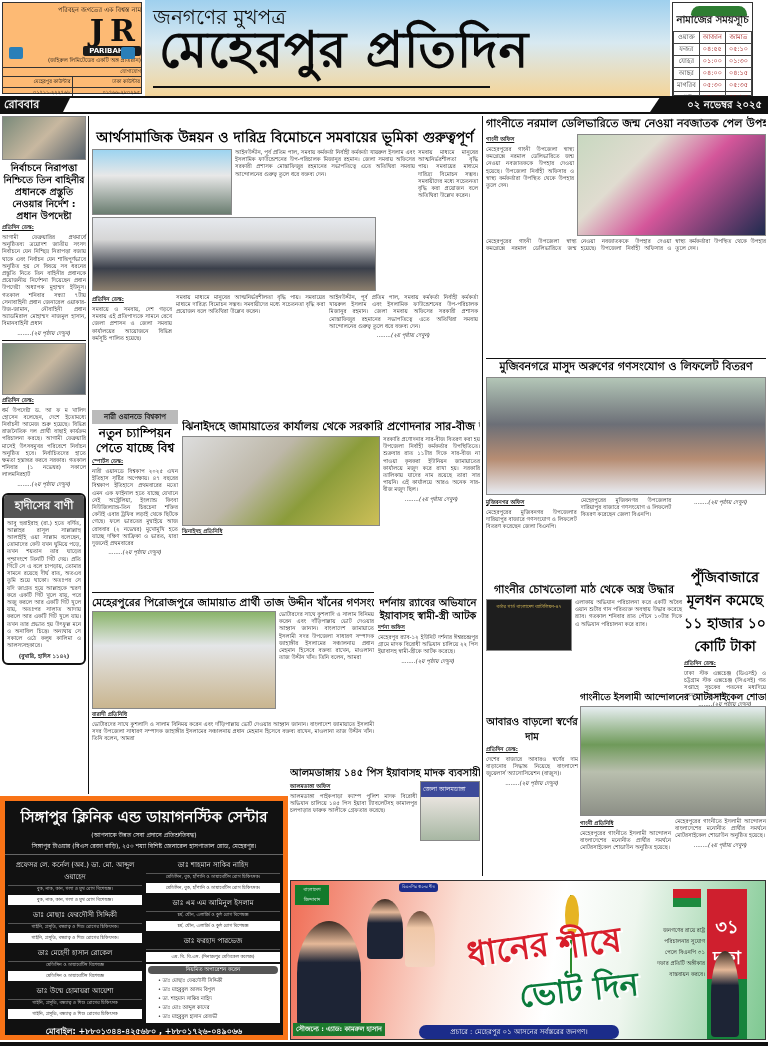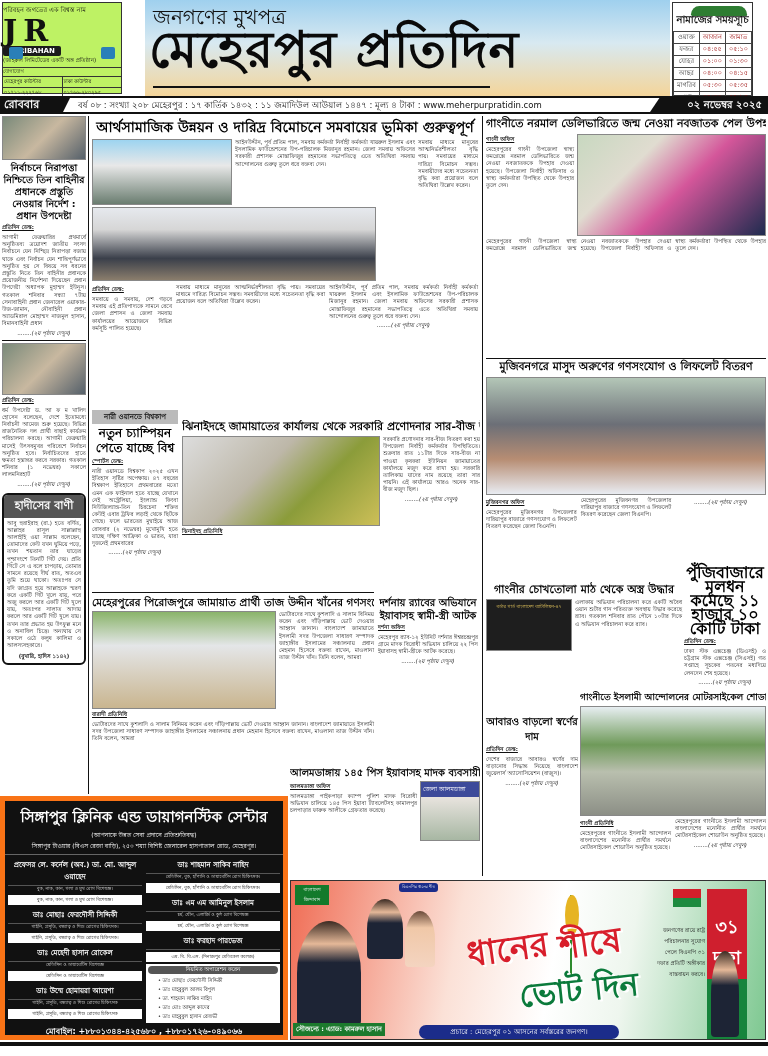--- a/index.html
+++ b/index.html
@@ -1,31 +1,31 @@
 <!DOCTYPE html>
 <html><head>
 <meta charset="utf-8">
 <style>
 *{box-sizing:border-box;margin:0;padding:0}
 body{width:768px;height:1056px;background:#fff;font-family:"DejaVu Sans",sans-serif;color:#111;overflow:hidden;position:relative}
 .abs{position:absolute}
 .masthead{left:0;top:0;width:768px;height:96px}
-.jr{left:2px;top:2px;width:120px;height:92px;border:1px solid #333;background:#bef264;font-size:6px;text-align:left}
+.jr{left:2px;top:2px;width:140px;height:92px;border:1px solid #333;background:#fdba74;font-size:6px;text-align:right}
 .jr .tag{padding-top:2px;font-size:6.5px}
 .jr .logo{font-family:"DejaVu Serif",serif;font-weight:bold;font-size:30px;letter-spacing:6px;line-height:30px;color:#111}
 .jr .brand{display:inline-block;background:#1b1b1b;color:#fff;font-size:7px;font-weight:bold;padding:1px 6px;border-radius:2px}
 .jr .sub{font-size:5.5px;margin-top:1px}
 .jr .contact{border-top:1px solid #333;font-size:5px;margin-top:2px}
 .jr .row{display:flex;border-top:1px solid #333}
 .jr .row div{flex:1;font-size:5px;padding:1px;border-right:1px solid #333}
 .jr .row div:last-child{border-right:none}
 .bus{position:absolute;top:44px;width:14px;height:12px;background:#2a7fb8;border-radius:2px}
 .banner{left:145px;top:0;width:525px;height:96px;background:linear-gradient(180deg,#9fd0ee 0%,#d8e9f1 45%,#f4d59a 100%)}
 .banner .slogan{position:absolute;left:8px;top:2px;font-size:20px;color:#111}
-.banner .title{position:absolute;left:4px;top:24px;font-size:50px;font-weight:bold;color:#0a0a0a;letter-spacing:1px;line-height:52px}
+.banner .title{position:absolute;left:14px;top:24px;font-size:50px;font-weight:bold;color:#0a0a0a;letter-spacing:1px;line-height:52px}
 .banner .en{position:absolute;right:10px;top:74px;font-size:15px;font-weight:bold;color:#111;font-family:"Liberation Sans",sans-serif}
 .banner .rule{position:absolute;left:8px;right:180px;top:86px;height:2px;background:#111}
 .prayer{left:672px;top:2px;width:81px;height:94px;border:1px solid #333;background:#fff}
 .prayer .hd{height:28px;display:flex;align-items:flex-end;justify-content:center;font-size:10px;font-weight:bold;padding-bottom:2px}
 .prayer .mosque{position:absolute;left:18px;top:3px;width:56px;height:10px;background:#2e7d32;border-radius:10px 10px 2px 2px}
 .prayer table{width:100%;border-collapse:collapse;font-size:6.5px}
 .prayer td{border:1px solid #444;text-align:center;height:10.4px;color:#900}
 .prayer td:first-child{color:#333}
 .datebar{left:0;top:96px;width:768px;height:18px;background:#fff;border-top:2px solid #111;border-bottom:2px solid #111}
 .datebar .day{position:absolute;left:0;top:0;width:70px;height:14px;background:#111;color:#fff;font-size:11px;font-weight:bold;line-height:14px;padding-left:4px;clip-path:polygon(0 0,100% 0,90% 100%,0 100%)}
@@ -38,21 +38,21 @@
 .more{font-size:5.5px;text-align:center;font-style:italic;margin-top:2px}
 .vline{background:#111;width:1px}
 .hline{background:#111;height:1px}
 .blackbox{background:#222;color:#fff;font-weight:bold;text-align:center}
 .clinic{left:0;top:796px;width:288px;height:244px;background:#111;color:#fff;border:5px solid #f97316}
 .clinic .t1{font-size:15px;font-weight:bold;text-align:center;margin-top:4px}
 .clinic .t2{font-size:6px;text-align:center}
 .clinic .t3{font-size:6px;text-align:center;border-bottom:1px solid #666;padding-bottom:2px}
 .clinic .grid{display:flex;gap:4px;padding:2px 3px}
 .clinic .c{flex:1}
-.clinic .doc{font-size:7px;font-weight:bold;text-align:center;padding:2px 0;border-bottom:1px solid #555}
+.clinic .doc{font-size:7px;font-weight:normal;text-align:center;padding:2px 0;border-bottom:1px solid #555}
 .clinic .dsub{font-size:4.5px;text-align:center;color:#ddd}
 .clinic .wbox{background:#fff;color:#111;font-size:4.5px;text-align:center;padding:2px;margin:2px 0;line-height:6px}
 .clinic .email{font-size:8px;text-align:center;font-weight:bold;margin-top:3px}
 .clinic .phone{font-size:8px;text-align:center;font-weight:bold}
 .ad{left:290px;top:880px;width:476px;height:160px;border:1px solid #333;background:linear-gradient(100deg,#f06d55 0%,#fbe1d7 35%,#ffffff 55%,#eef6ee 70%,#7ec891 100%)}
 .ad .slogan{position:absolute;left:176px;top:50px;font-size:34px;font-weight:bold;color:#d81e2b;line-height:36px;transform:rotate(-8deg);text-shadow:2px 2px 0 #fff}
 .ad .slogan2{position:absolute;left:228px;top:92px;font-size:32px;font-weight:bold;color:#0b7a3b;line-height:34px;transform:rotate(-6deg);text-shadow:2px 2px 0 #fff}
 .ad .bottom{position:absolute;left:128px;top:144px;width:200px;height:14px;background:#1b2c8a;color:#fff;font-size:7px;border-radius:7px;text-align:center;line-height:14px}
 .ad .sponsor{position:absolute;left:2px;top:142px;background:#1c7a2d;color:#fff;font-size:6.5px;padding:1px 3px;font-weight:bold}
 .ad .badge{position:absolute;left:4px;top:4px;width:34px;height:20px;background:#137a2b;color:#fff;font-size:4.5px;text-align:center;line-height:10px}
@@ -127,21 +127,20 @@
             <td>০৭:০০</td>
             <td>০৭:১৫</td>
           </tr>
     </tbody>
       </table>
   </div>
 </div>
 
 <div class="abs datebar">
   <div class="day">রোববার</div>
-  <div class="meta">বর্ষ ০৮ : সংখ্যা ২০৮ মেহেরপুর : ১৭ কার্তিক ১৪৩২ : ১১ জমাদিউল আউয়াল ১৪৪৭ : মূল্য ৪ টাকা : www.meherpurpratidin.com</div>
   <div class="date">০২ নভেম্বর ২০২৫</div>
 </div>
 
 <div class="abs" style="left:2px;top:116px;width:84px;height:676px">
   <div class="photo" style="height:44px"></div>
   <div class="hl" style="font-size:9.5px;line-height:12px;margin-top:2px">নির্বাচনে নিরাপত্তা নিশ্চিতে তিন বাহিনীর প্রধানকে প্রস্তুতি নেওয়ার নির্দেশ : প্রধান উপদেষ্টা</div>
   <div class="byline">প্রতিদিন ডেস্ক:</div>
   <div class="col">আগামী ফেব্রুয়ারির প্রথমার্ধে অনুষ্ঠিতব্য ত্রয়োদশ জাতীয় সংসদ নির্বাচনে যেন নিশ্ছিদ্র নিরাপত্তা বজায় থাকে এবং নির্বাচন যেন শান্তিপূর্ণভাবে অনুষ্ঠিত হয় সে বিষয়ে সব ধরনের প্রস্তুতি নিতে তিন বাহিনীর প্রধানকে প্রয়োজনীয় নির্দেশনা দিয়েছেন প্রধান উপদেষ্টা অধ্যাপক মুহাম্মদ ইউনূস। গতকাল শনিবার সন্ধ্যা ৭টায় সেনাবাহিনী প্রধান জেনারেল ওয়াকার-উজ-জামান, নৌবাহিনী প্রধান অ্যাডমিরাল মোহাম্মদ নাজমুল হাসান, বিমানবাহিনী প্রধান</div>
   <div class="more">........(২য় পৃষ্ঠায় দেখুন)</div>
   <div class="hline" style="margin:2px 0"></div>
@@ -151,21 +150,21 @@
   <div class="more">........(২য় পৃষ্ঠায় দেখুন)</div>
   <div style="margin-top:4px;border:2px solid #111;border-radius:6px;overflow:hidden">
     <div class="blackbox" style="background:#555;font-size:11px;padding:2px 0">হাদীসের বাণী</div>
     <div class="col" style="padding:2px 3px">আবু হুরাইরাহ (রা.) হতে বর্ণিত, আল্লাহর রাসূল সাল্লাল্লাহু আলাইহি ওয়া সাল্লাম বলেছেন, তোমাদের কেউ যখন ঘুমিয়ে পড়ে, তখন শয়তান তার ঘাড়ের পশ্চাদংশে তিনটি গিঁট দেয়। প্রতি গিঁটে সে এ বলে চাপড়ায়, তোমার সামনে রয়েছে দীর্ঘ রাত, অতএব তুমি শুয়ে থাকো। অতঃপর সে যদি জাগ্রত হয়ে আল্লাহকে স্মরণ করে একটি গিঁট খুলে যায়, পরে অজু করলে আর একটি গিঁট খুলে যায়, অতঃপর সালাত আদায় করলে আর একটি গিঁট খুলে যায়। তখন তার প্রভাত হয় উৎফুল্ল মনে ও অনাবিল চিত্তে। অন্যথায় সে সকালে ওঠে কলুষ কালিমা ও আলস্যসহকারে।</div>
     <div class="more" style="font-weight:bold;font-style:normal;margin-bottom:2px">(বুখারি, হাদিস ১১৪২)</div>
   </div>
 </div>
 <div class="abs vline" style="left:88px;top:116px;height:678px"></div>
 
 <div class="abs" style="left:92px;top:116px;width:386px;height:290px">
-  <div class="hl" style="font-size:14px;line-height:20px;margin-top:1px;white-space:nowrap;overflow:hidden">আর্থসামাজিক উন্নয়ন ও দারিদ্র বিমোচনে সমবায়ের ভূমিকা গুরুত্বপূর্ণ</div>
+  <div class="hl" style="font-size:14px;line-height:20px;margin-top:11px;white-space:nowrap;overflow:hidden">আর্থসামাজিক উন্নয়ন ও দারিদ্র বিমোচনে সমবায়ের ভূমিকা গুরুত্বপূর্ণ</div>
   <div style="display:flex;gap:3px;margin-top:2px">
     <div style="width:140px">
       <div class="photo" style="height:66px;background:linear-gradient(180deg,#9dd4f0 0%,#e8e8e8 40%,#6a7d70 100%)"></div>
     </div>
     <div class="col" style="flex:1">আইনউদ্দীন, পূর্ব প্রতিম পাল, সমবায় কর্মকর্তা নির্বাহী কর্মকর্তা খায়রুল ইসলাম এবং ইসলামিক ফাউন্ডেশনের উপ-পরিচালক মিজানুর রহমান। জেলা সমবায় অফিসের সরকারী প্রশাসক মোস্তাফিজুর রহমানের সভাপতিত্বে এতে অতিথিরা সমবায় আন্দোলনের গুরুত্ব তুলে ধরে বক্তব্য দেন।</div>
     <div class="col" style="width:60px">সমবায় মাধ্যমে মানুষের আত্মনির্ভরশীলতা বৃদ্ধি পায়। সমবায়ের মাধ্যমে দারিদ্র্য বিমোচন সম্ভব। সমবায়ীদের মধ্যে সচেতনতা বৃদ্ধি করা প্রয়োজন বলে অতিথিরা উল্লেখ করেন।</div>
   </div>
   <div class="photo" style="height:74px;margin-top:2px;width:284px;background:linear-gradient(180deg,#e6e9ee 0%,#d6d6d6 30%,#3a3f4a 70%,#8a7d6c 100%)"></div>
   <div style="display:flex;gap:4px;margin-top:3px">
     <div style="width:80px">
@@ -269,21 +268,21 @@
     <div class="photo" style="width:86px;height:52px;background:#1e1e1e;position:relative">
       <span style="position:absolute;left:2px;top:4px;right:2px;font-size:4.5px;color:#f0d060;text-align:center">বর্ডার গার্ড বাংলাদেশ ব্যাটালিয়ন-৪৭</span>
     </div>
     <div style="flex:1">
       <div class="col">এলাকায় অভিযান পরিচালনা করে একটি অবৈধ ওয়ান শুটার গান পরিত্যক্ত অবস্থায় উদ্ধার করেছে র‍্যাব। গতকাল শনিবার রাত পৌনে ১০টার দিকে এ অভিযান পরিচালনা করে র‍্যাব।</div>
     </div>
   </div>
 </div>
 
 <div class="abs" style="left:684px;top:566px;width:82px;height:120px">
-  <div class="hl" style="font-size:16px;line-height:14px">পুঁজিবাজারে মূলধন কমেছে ১১ হাজার ১০ কোটি টাকা</div>
+  <div class="hl" style="font-size:14px;line-height:23px">পুঁজিবাজারে মূলধন কমেছে ১১ হাজার ১০ কোটি টাকা</div>
   <div class="byline">প্রতিদিন ডেস্ক:</div>
   <div class="col">ঢাকা স্টক এক্সচেঞ্জ (ডিএসই) ও চট্টগ্রাম স্টক এক্সচেঞ্জ (সিএসই) গত সপ্তাহে সূচকের পতনের মধ্যদিয়ে লেনদেন শেষ হয়েছে।</div>
   <div class="more">........(২য় পৃষ্ঠায় দেখুন)</div>
 </div>
 
 <div class="abs" style="left:486px;top:706px;width:92px;height:168px">
   <div class="hl" style="font-size:10px;line-height:15px;margin-top:8px">আবারও বাড়লো স্বর্ণের দাম</div>
   <div class="byline">প্রতিদিন ডেস্ক:</div>
   <div class="col">দেশের বাজারে আবারও স্বর্ণের দাম বাড়ানোর সিদ্ধান্ত নিয়েছে বাংলাদেশ জুয়েলার্স অ্যাসোসিয়েশন (বাজুস)।</div>
   <div class="more">........(২য় পৃষ্ঠায় দেখুন)</div>

